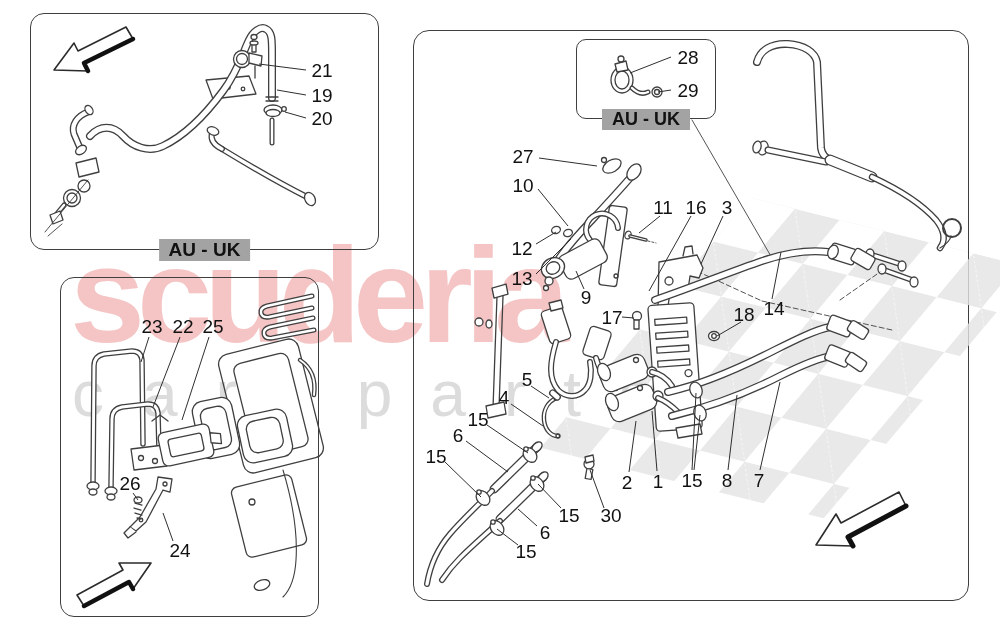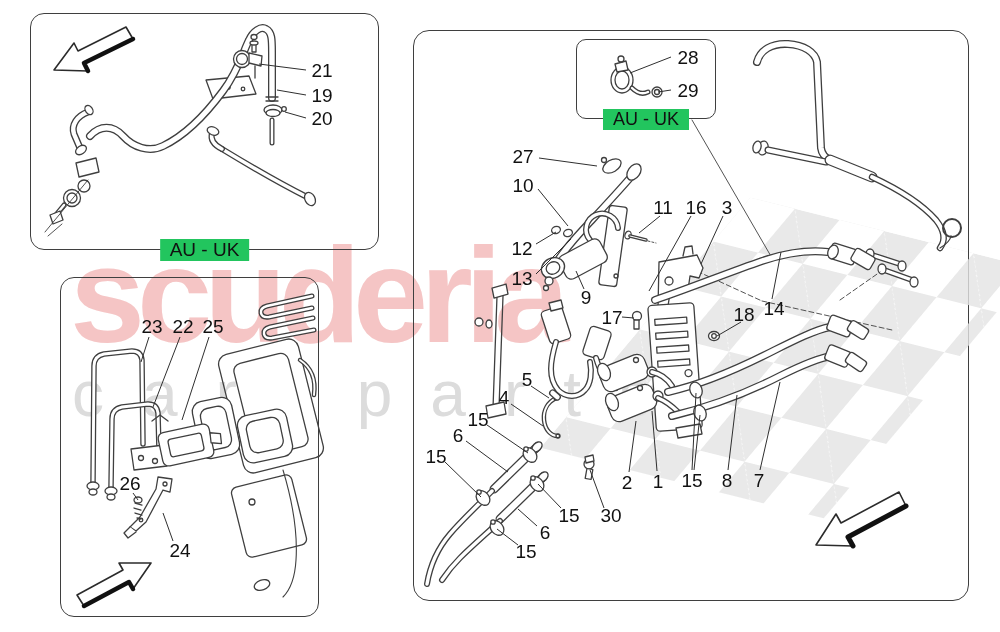--- a/index.html
+++ b/index.html
@@ -9,21 +9,21 @@
   .wm-title{position:absolute;left:70px;top:228px;font-size:135px;font-weight:700;
             letter-spacing:-8px;line-height:1;color:#f5c5c5;white-space:nowrap;z-index:1;text-align:center;}
   .wm-sub{position:absolute;left:72px;top:362px;font-size:64px;font-weight:400;
           letter-spacing:38px;word-spacing:26px;line-height:1;color:#dcdcdc;white-space:nowrap;z-index:1;}
   
   .panel{position:absolute;border:1.6px solid #3f3f3f;border-radius:14px;background:transparent;z-index:2;}
   #panel-top-left{left:30px;top:13px;width:347px;height:235px;}
   #panel-bottom-left{left:60px;top:277px;width:257px;height:338px;}
   #panel-right{left:413px;top:30px;width:554px;height:569px;border-radius:16px;}
   .panel-label{position:absolute;left:50%;bottom:-12px;transform:translateX(-50%);
-               background:#22c55e;padding:0 10px;font-size:19px;font-weight:400;color:#111;
+               background:#a3a3a3;padding:0 10px;font-size:19px;font-weight:700;color:#111;
                white-space:nowrap;}
   #inner-aukbox{position:absolute;left:162px;top:8px;width:138px;height:78px;
                 border:1.5px solid #3f3f3f;border-radius:10px;}
   #inner-aukbox .panel-label{font-size:18px;}
   
   #flag{position:absolute;left:227px;top:196px;width:292px;height:262px;z-index:0;
         background-image:
           linear-gradient(45deg,#e4e4e4 25%,transparent 25%,transparent 75%,#e4e4e4 75%),
           linear-gradient(45deg,#e4e4e4 25%,transparent 25%,transparent 75%,#e4e4e4 75%);
         background-size:92px 92px;background-position:0 0,46px 46px;

